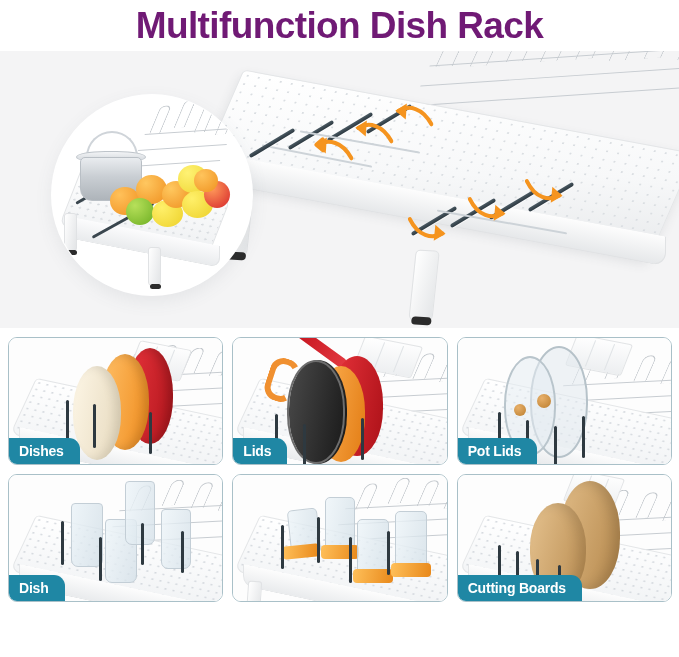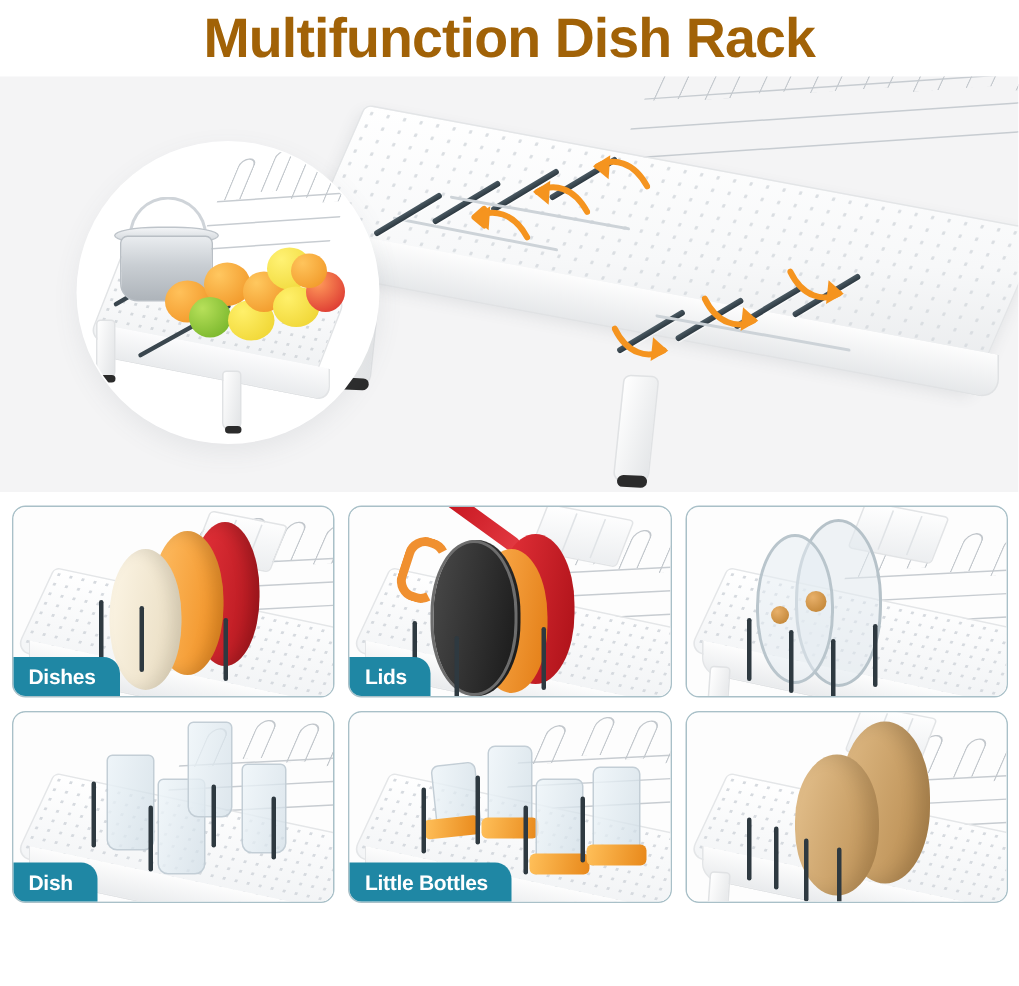--- a/index.html
+++ b/index.html
@@ -12,21 +12,21 @@
   .page { position: relative; width: 679px; height: 657px; background:#fff; }
 
   
   .title-bar {
     position: absolute; left:0; top:0; width:679px; height:51px;
     background:#ffffff;
     display:flex; align-items:center; justify-content:center;
   }
   .title-text {
     font-size: 37px; font-weight: 700; letter-spacing:-0.6px;
-    color:#a16207; line-height:1; white-space:nowrap;
+    color:#701a75; line-height:1; white-space:nowrap;
   }
 
   
   .hero {
     position:absolute; left:0; top:51px; width:679px; height:277px;
     background:#f4f4f5; overflow:hidden;
   }
 
   
   .rack-wrap { position:absolute; left:212px; top:-6px; width:500px; height:290px; }
@@ -453,20 +453,21 @@
         <div class="lid" style="left:72px;top:8px;width:58px;height:112px;background:rgba(226,234,239,0.55);border:2.5px solid #b6c2c9;"></div>
         <div class="lid" style="left:46px;top:18px;width:52px;height:100px;background:rgba(229,237,242,0.55);border:2.5px solid #b9c5cc;"></div>
         <div style="position:absolute;left:79px;top:56px;width:14px;height:14px;border-radius:50%;background:radial-gradient(circle at 35% 30%,#e8b06a,#bb7e2e);"></div>
         <div style="position:absolute;left:56px;top:66px;width:12px;height:12px;border-radius:50%;background:radial-gradient(circle at 35% 30%,#e8b06a,#bb7e2e);"></div>
 
         <div class="m-rail" style="left:40px; top:74px; height:42px;"></div>
         <div class="m-rail" style="left:68px; top:82px; height:42px;"></div>
         <div class="m-rail" style="left:96px; top:88px; height:40px;"></div>
         <div class="m-rail" style="left:124px;top:78px; height:42px;"></div>
       </div>
+      <div class="card-label">Pot Lids</div>
     </div>
 
     <div class="card">
       <div class="card-scene">
         <div class="m-basket">
           <div class="m-wire" style="top:14px;width:120px;"></div>
           <div class="m-wire" style="top:30px;width:120px;"></div>
           <div class="m-wire" style="top:46px;width:120px;"></div>
           <div class="m-hoop" style="left:10px;top:-10px;"></div>
           <div class="m-hoop" style="left:40px;top:-14px;"></div>
@@ -519,21 +520,20 @@
         <div style="position:absolute;left:120px;top:94px;width:40px;height:14px;background:linear-gradient(100deg,#ffc05a,#e8881a);border-radius:4px;"></div>
 
         <div style="position:absolute;left:162px;top:36px;width:32px;height:56px;background:linear-gradient(100deg,rgba(238,245,249,.85),rgba(206,220,229,.7));border:1.6px solid #c3ced6;border-radius:5px 5px 3px 3px;"></div>
         <div style="position:absolute;left:158px;top:88px;width:40px;height:14px;background:linear-gradient(100deg,#ffc05a,#e8881a);border-radius:4px;"></div>
 
         <div class="m-rail" style="left:48px; top:50px; height:44px;"></div>
         <div class="m-rail" style="left:84px; top:42px; height:46px;"></div>
         <div class="m-rail" style="left:116px;top:62px; height:46px;"></div>
         <div class="m-rail" style="left:154px;top:56px; height:44px;"></div>
       </div>
-      <div class="card-label">Little Bottles</div>
     </div>
 
     <div class="card">
       <div class="card-scene">
         <div class="m-basket">
           <div class="m-wire" style="top:26px;width:120px;"></div>
           <div class="m-wire" style="top:42px;width:120px;"></div>
           <div class="m-wire" style="top:58px;width:120px;"></div>
           <div class="m-hoop" style="left:10px;top:0px;"></div>
           <div class="m-hoop" style="left:40px;top:-4px;"></div>
@@ -551,16 +551,17 @@
         <div class="m-leg"></div>
 
         <div class="board" style="left:102px;top:6px;width:60px;height:108px;background:linear-gradient(105deg,#e0bb86,#b5884c);box-shadow:inset -8px 0 12px rgba(0,0,0,.14);"></div>
         <div class="board" style="left:72px;top:28px;width:56px;height:94px;background:linear-gradient(105deg,#e5c28f,#b98c50);box-shadow:inset -8px 0 12px rgba(0,0,0,.12);"></div>
 
         <div class="m-rail" style="left:40px; top:70px; height:42px;"></div>
         <div class="m-rail" style="left:58px; top:76px; height:42px;"></div>
         <div class="m-rail" style="left:78px; top:84px; height:42px;"></div>
         <div class="m-rail" style="left:100px;top:90px; height:40px;"></div>
       </div>
+      <div class="card-label">Cutting Boards</div>
     </div>
 
   </div>
 </div>
 
 </body></html>

